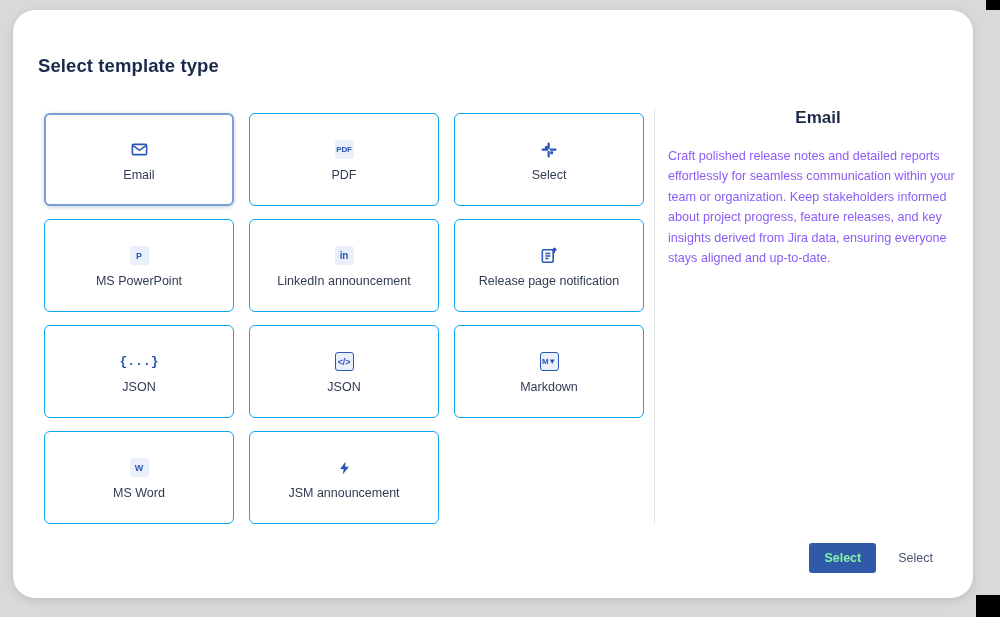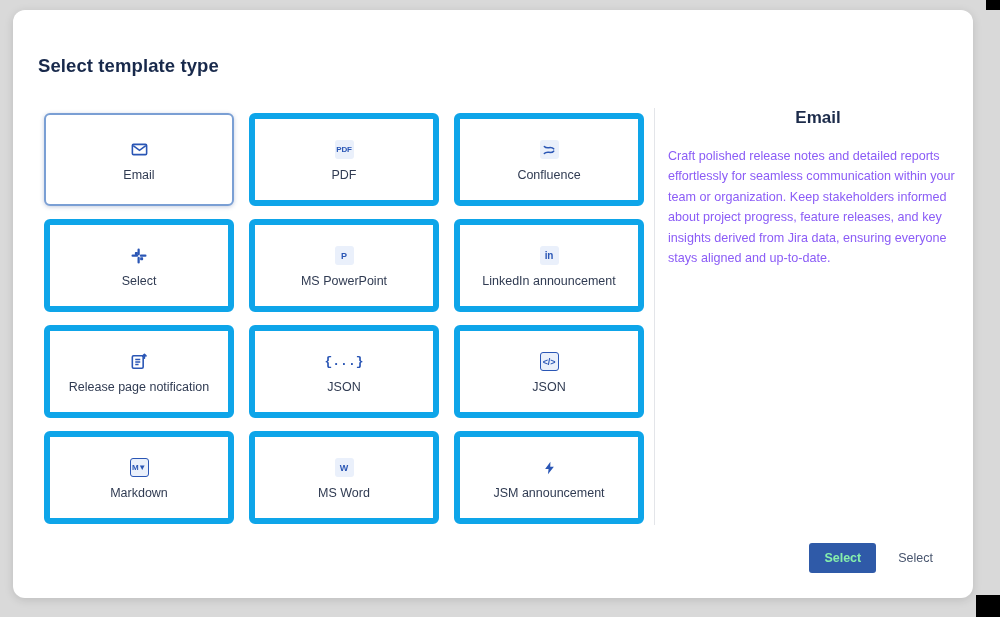--- a/index.html
+++ b/index.html
@@ -25,21 +25,21 @@
   .corner-mark.top-right { right: 0; top: 0; width: 14px; height: 10px; }
   .corner-mark.bottom-right { right: 0; bottom: 0; width: 24px; height: 22px; }
 
   .modal {
     position: absolute;
     left: 13px;
     top: 10px;
     width: 960px;
     height: 588px;
     background: #ffffff;
-    border-radius: 12px;
+    border-radius: 22px;
     box-shadow: 0 2px 10px rgba(0,0,0,0.13);
     padding: 0;
   }
 
   .modal-title {
     position: absolute;
     left: 25px;
     top: 45px;
     font-size: 18.5px;
     font-weight: bold;
@@ -63,21 +63,21 @@
     width: 580px;
     display: grid;
     grid-template-columns: repeat(3, 190px);
     grid-template-rows: repeat(4, 93px);
     column-gap: 15px;
     row-gap: 13px;
   }
 
   .card {
     background: #ffffff;
-    border: 6px solid #0ea5e9;
+    border: 1px solid #0ea5e9;
     border-radius: 6px;
     display: flex;
     flex-direction: column;
     align-items: center;
     justify-content: center;
     cursor: pointer;
     position: relative;
   }
   .card.selected {
     border: 2px solid #7a9fd4;
@@ -199,31 +199,20 @@
           <div class="card-label">Email</div>
         </div>
         <div class="card">
           <div class="card-icon">
             <span class="badge">PDF</span>
           </div>
           <div class="card-label">PDF</div>
         </div>
         <div class="card">
           <div class="card-icon">
-            <span class="badge">
-              <svg width="14" height="14" viewBox="0 0 24 24" fill="none" stroke="#2a56b5" stroke-width="2.6" stroke-linecap="round">
-                <path d="M4 6c4 5 12 -1 16 4"></path>
-                <path d="M4 18c4-5 12 1 16-4"></path>
-              </svg>
-            </span>
-          </div>
-          <div class="card-label">Confluence</div>
-        </div>
-        <div class="card">
-          <div class="card-icon">
             <svg width="18" height="18" viewBox="0 0 24 24" fill="#2a56b5">
               <rect x="10" y="2" width="3" height="9" rx="1.5"></rect>
               <rect x="10" y="13" width="3" height="9" rx="1.5"></rect>
               <rect x="2" y="10" width="9" height="3" rx="1.5"></rect>
               <rect x="13" y="10" width="9" height="3" rx="1.5"></rect>
               <rect x="6.5" y="6.5" width="4" height="4" rx="1"></rect>
               <rect x="13.5" y="13.5" width="4" height="4" rx="1"></rect>
             </svg>
           </div>
           <div class="card-label">Select</div>

